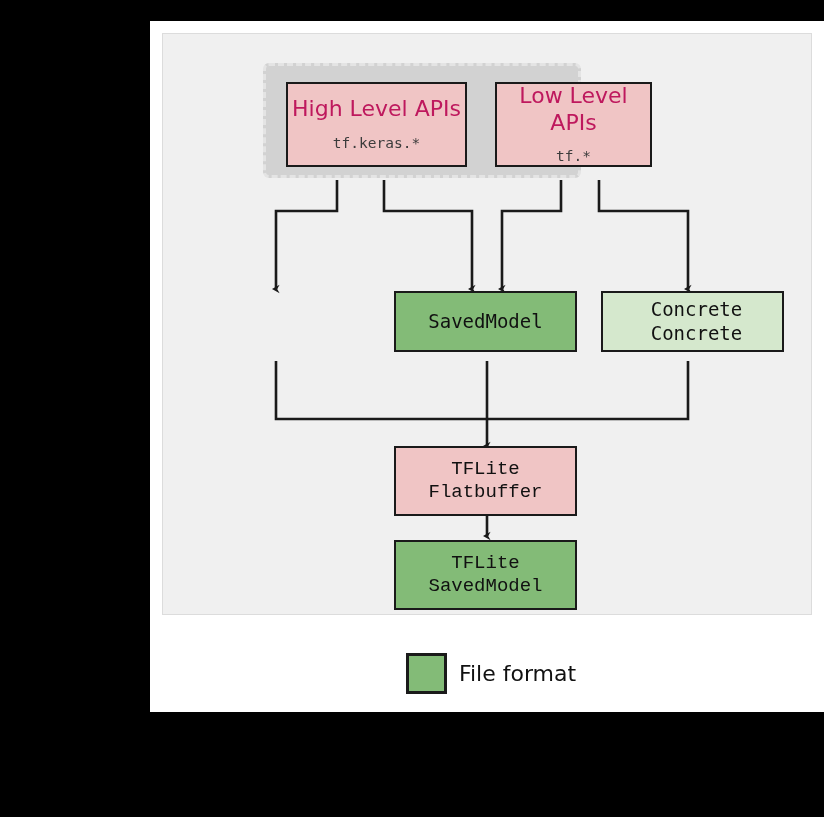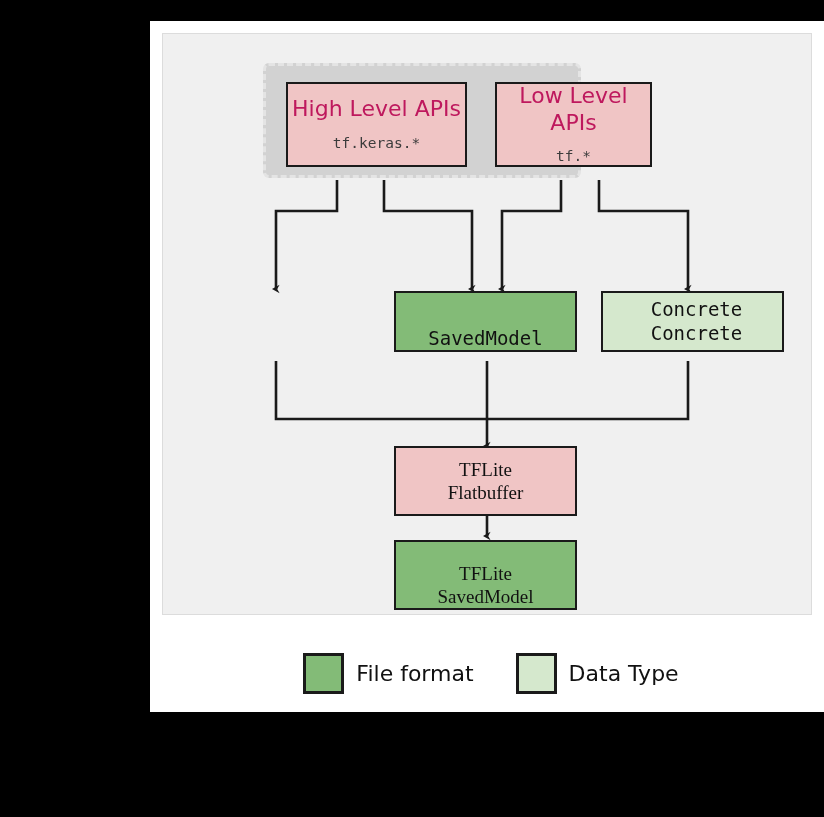--- a/index.html
+++ b/index.html
@@ -59,40 +59,40 @@
     box-sizing: border-box;
     display: flex;
     flex-direction: column;
     align-items: center;
     justify-content: center;
     text-align: center;
     line-height: 1.22;
   }
   .fill-pink  { background: #f0c5c5; }
   .fill-lgreen{ background: #d5e8cd; }
-  .fill-dgreen{ background: #83bb77; justify-content: flex-end; }
+  .fill-dgreen{ background: #83bb77; }
 
   .title-sans {
     font-family: "DejaVu Sans", sans-serif;
     font-size: 22px;
     color: #be185d;
   }
   .sub-mono {
     font-family: "DejaVu Sans Mono", monospace;
     font-size: 14.5px;
     color: #3c3c3c;
     margin-top: 12px;
   }
   .label-mono {
     font-family: "DejaVu Sans Mono", monospace;
     font-size: 19px;
     color: #111111;
   }
   .label-mono-2 {
-    font-family: Liberation Serif, serif;
+    font-family: Liberation Mono, monospace;
     font-size: 19px;
     color: #111111;
   }
   
   #legend {
     position: absolute;
     left: 16px;
     top: 616px;
     width: 650px;
     height: 72px;
@@ -187,20 +187,16 @@
         <div class="label-mono-2">SavedModel</div>
       </div>
 
     </div>
 
     <div id="legend">
       <div class="legend-item">
         <span class="swatch" style="background:#83bb77;"></span>
         <span class="legend-text">File format</span>
       </div>
-      <div class="legend-item">
-        <span class="swatch" style="background:#d5e8cd;"></span>
-        <span class="legend-text">Data Type</span>
-      </div>
     </div>
 
   </div>
 </div>
 
 </body></html>

